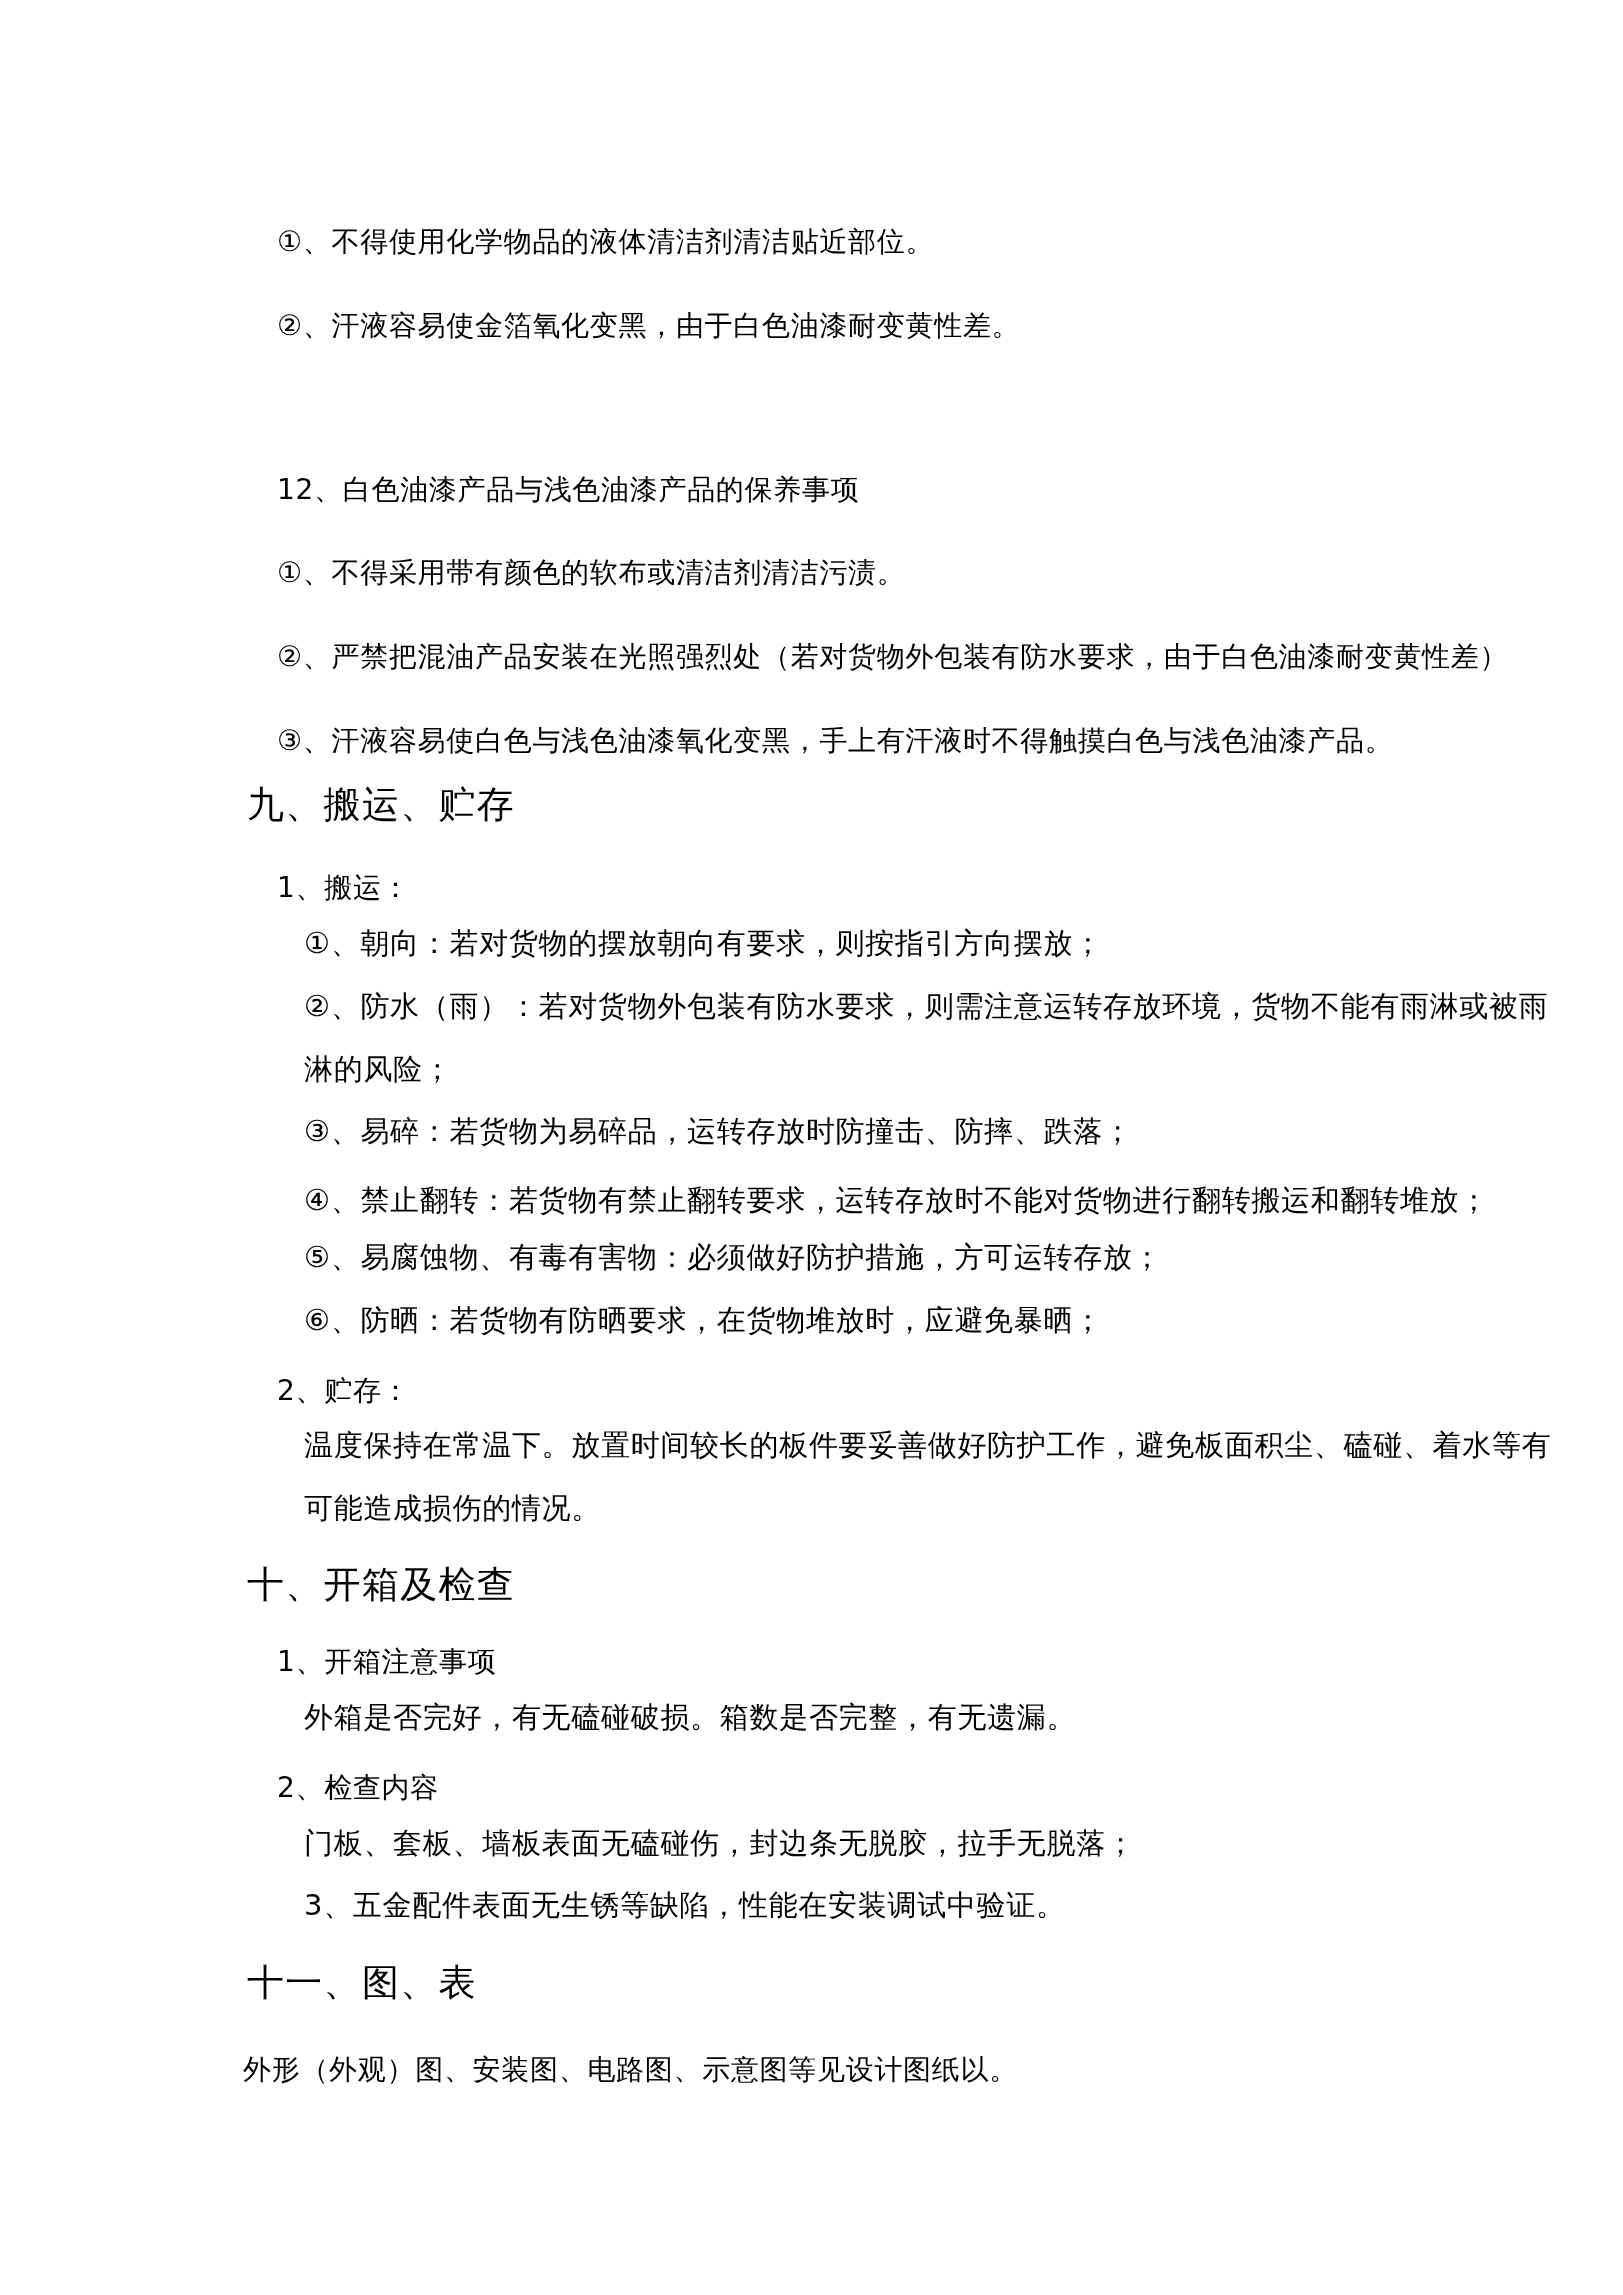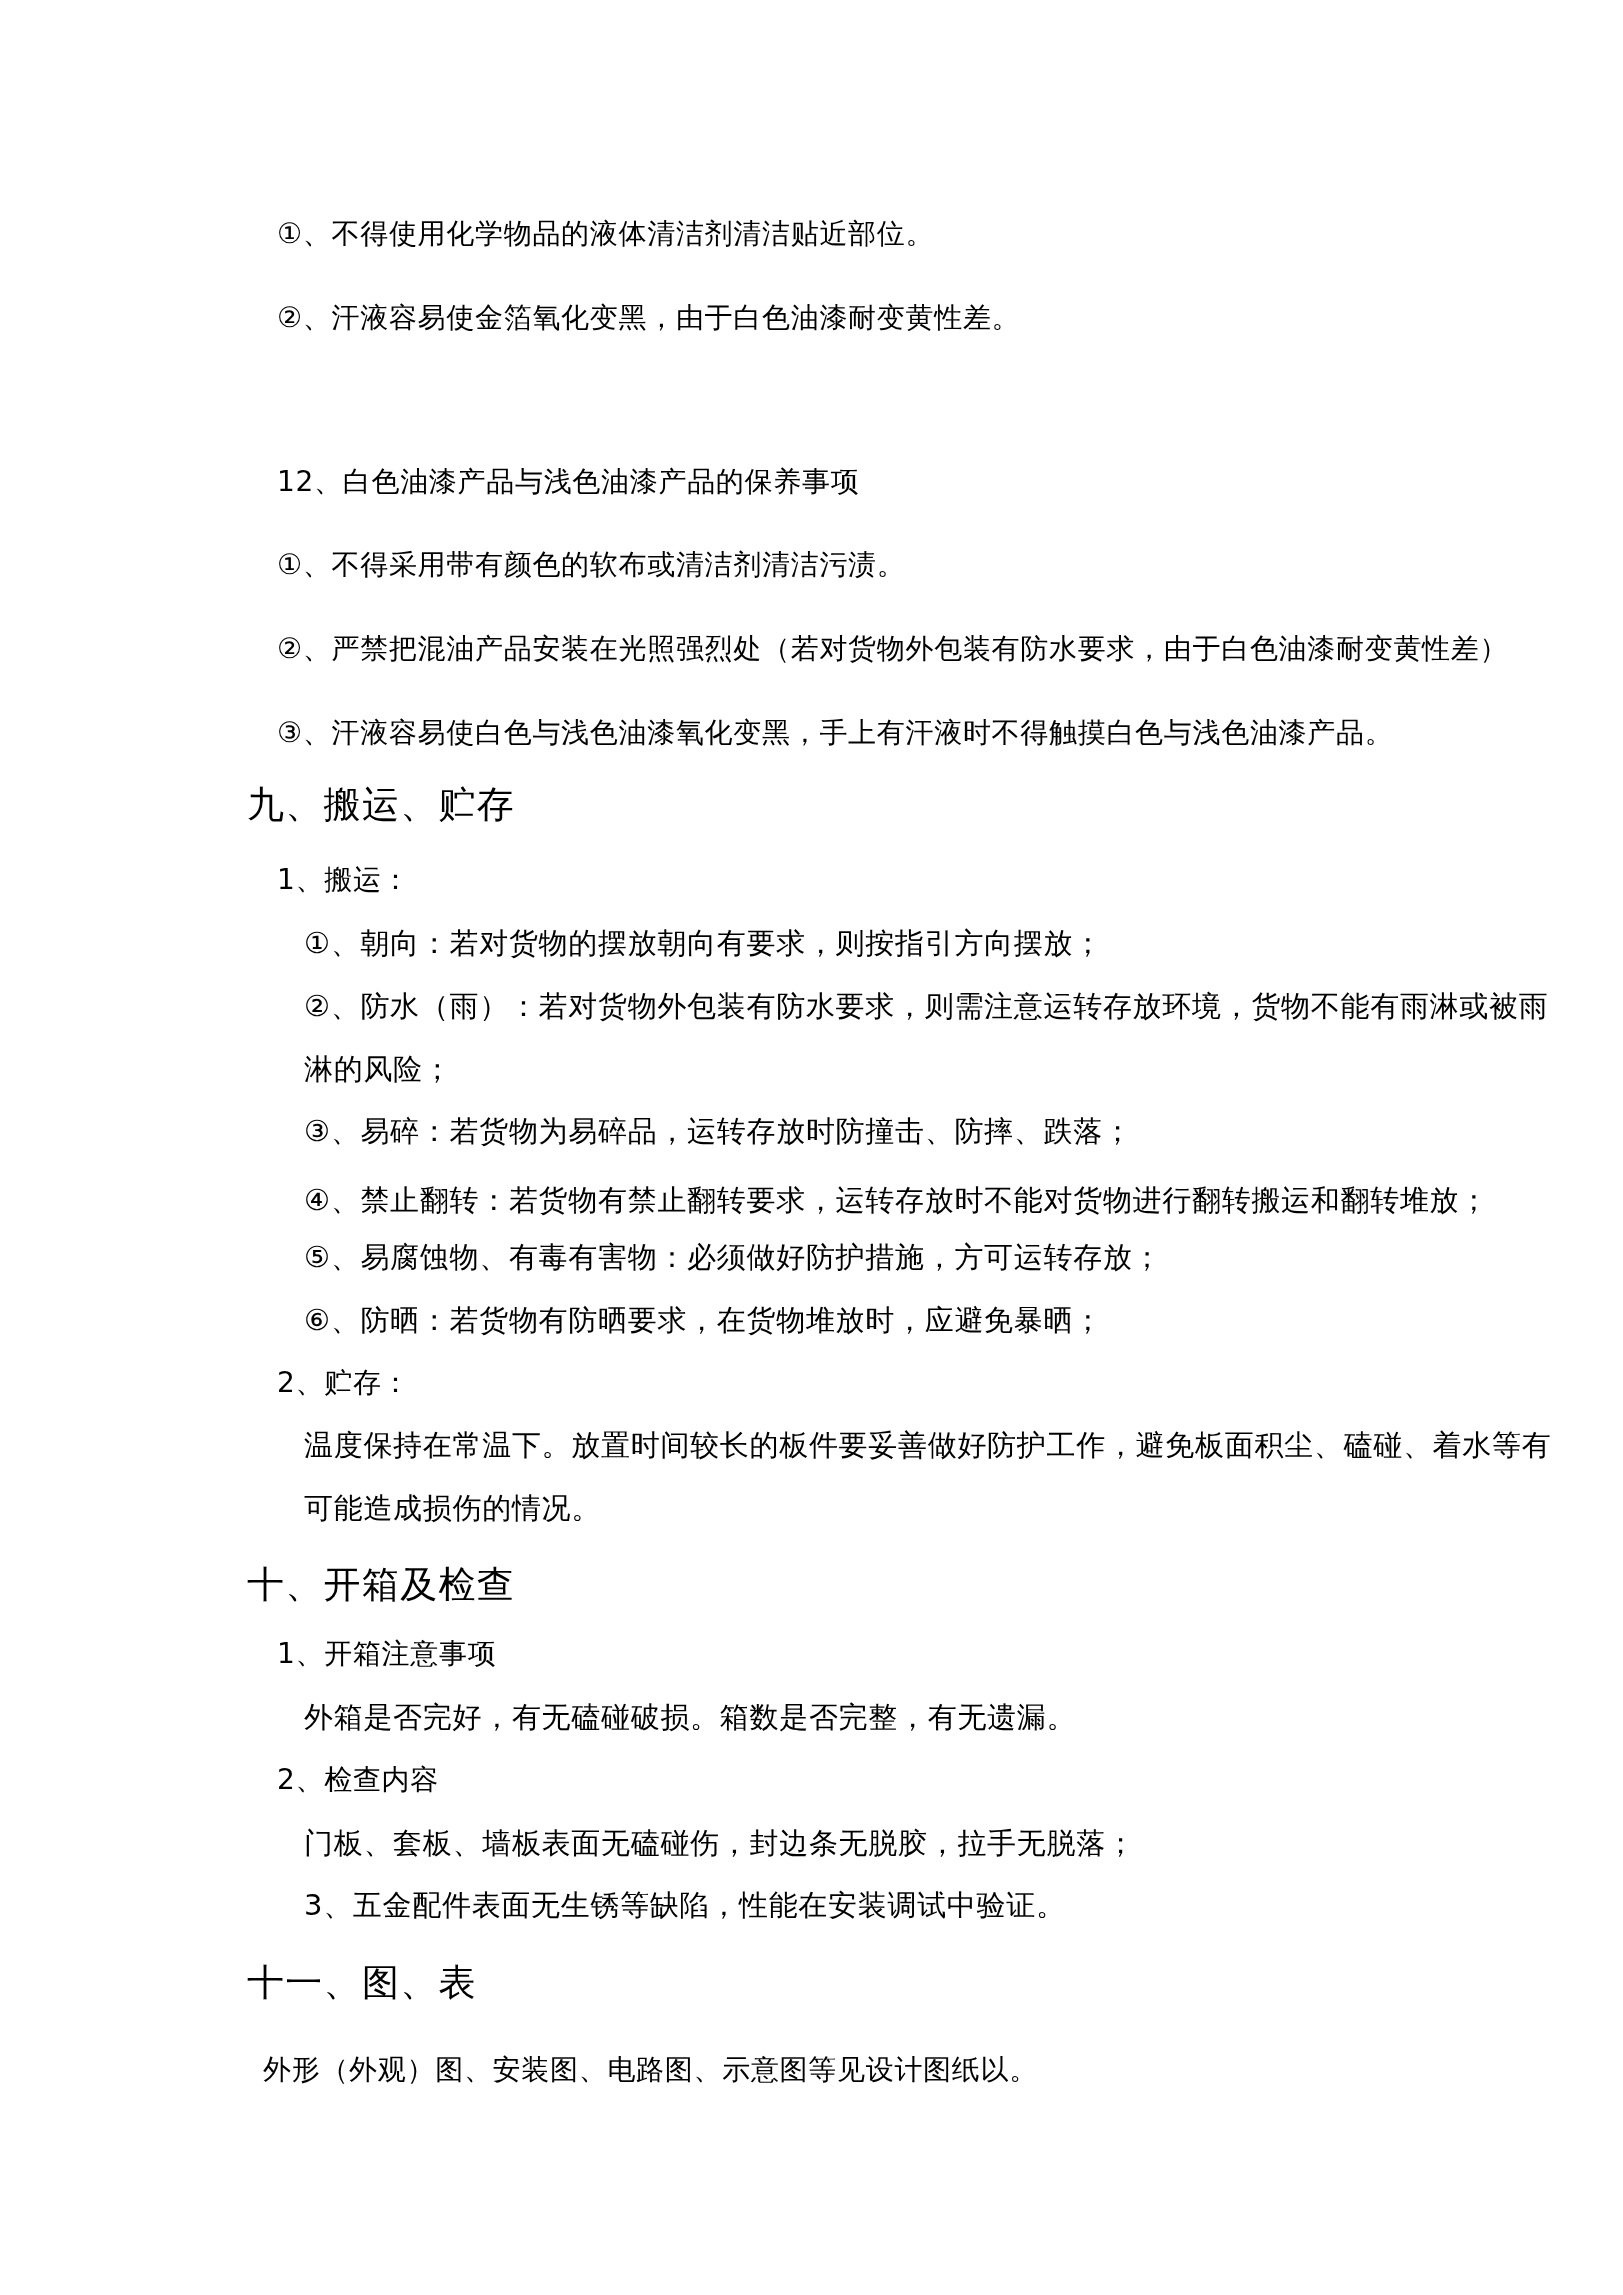--- a/index.html
+++ b/index.html
@@ -24,27 +24,28 @@
   }
   
   .h {
     left: 247px;
     font-size: 37px;
     font-weight: 400;
     letter-spacing: 1.3px;
   }
   
   .l0 {
-    left: 263px;
+    left: 243px;
     font-size: 28px;
   }
   
   .l1 {
     left: 277px;
     font-size: 28px;
+    margin-top: 8px;
   }
   
   .l2 {
     left: 304px;
     font-size: 29px;
   }
 </style>
 </head>
 <body>
 

